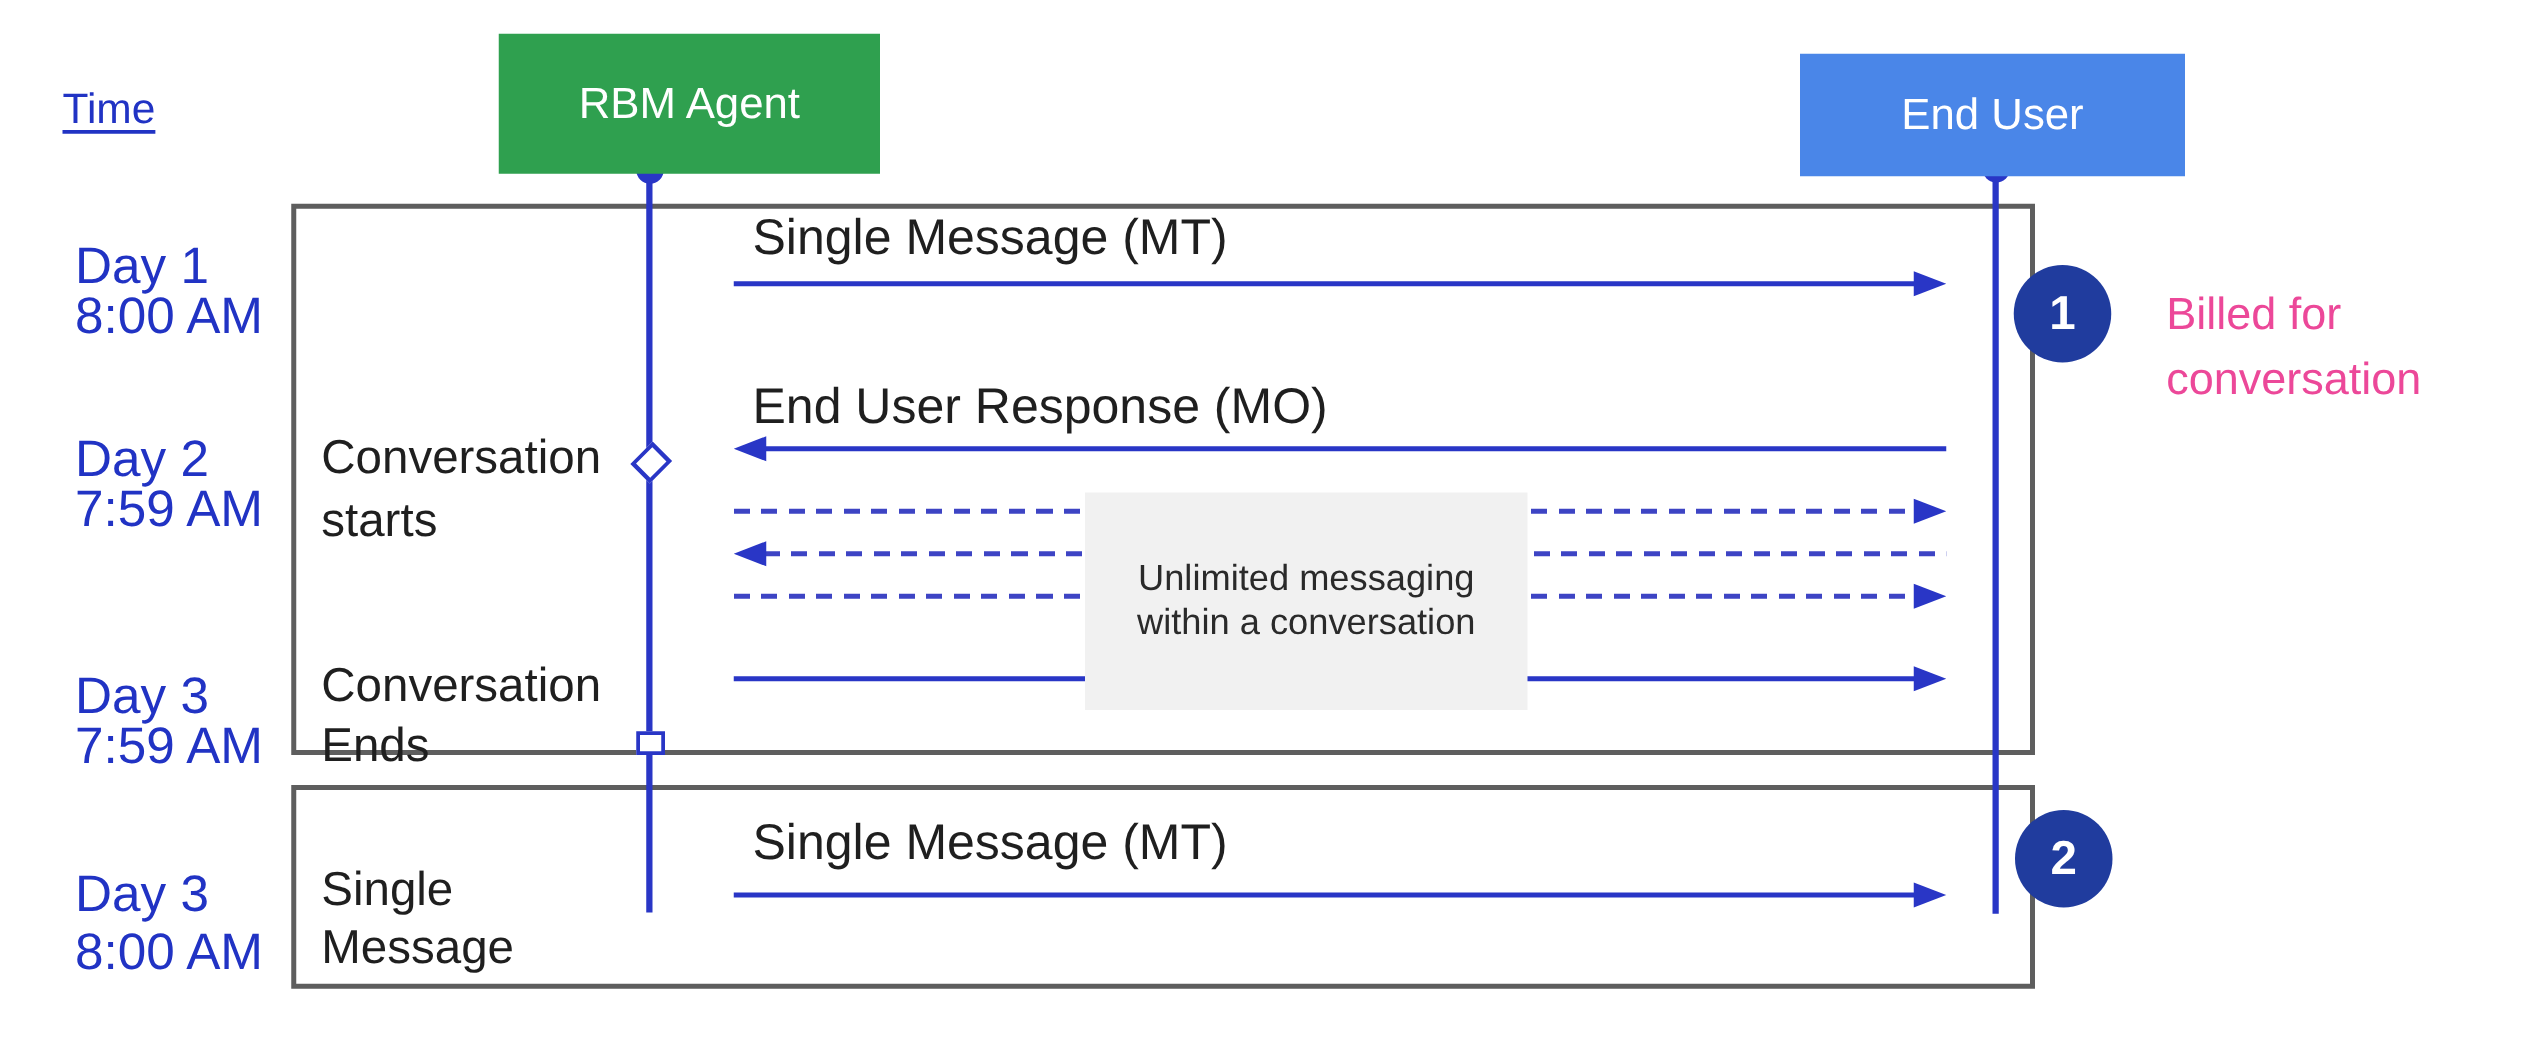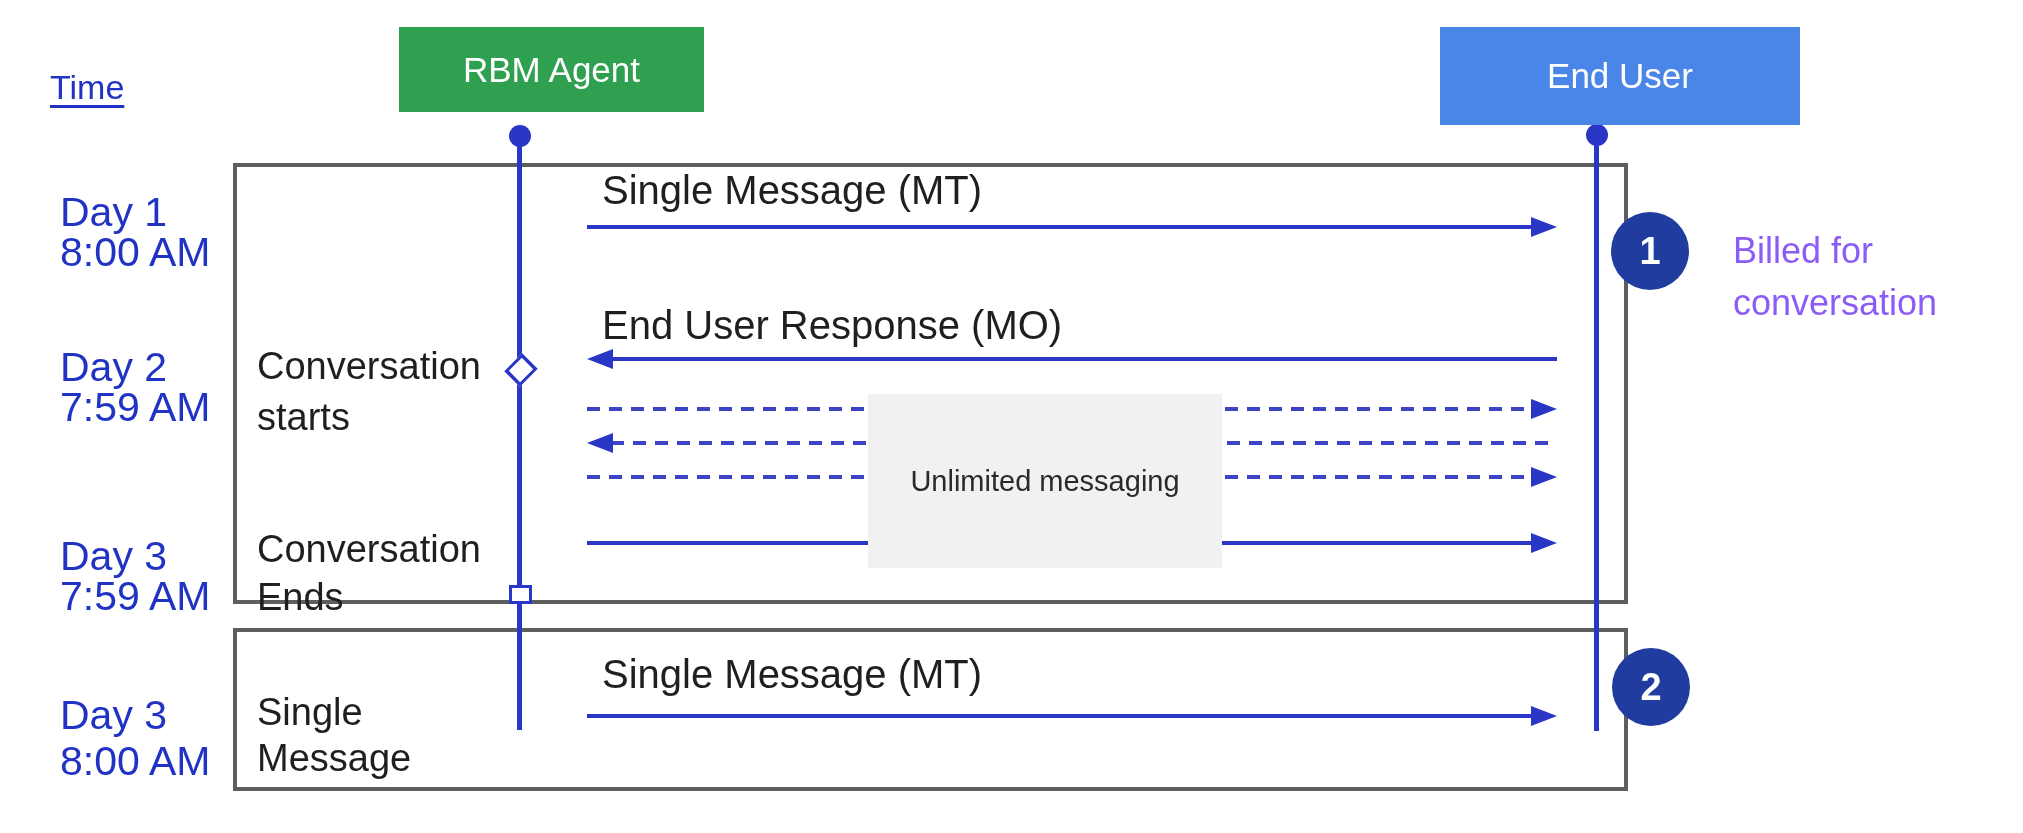--- a/index.html
+++ b/index.html
@@ -7,22 +7,22 @@
     position:relative;width:2023px;height:833px;background:#ffffff;
     font-family:"Liberation Sans", sans-serif;overflow:hidden;
   }
   .abs{position:absolute;}
 
   
   .actor{
     display:flex;align-items:center;justify-content:center;
     color:#ffffff;font-size:35px;
   }
-  .actor.agent{left:399px;top:27px;width:305px;height:85px;background:#2fa04f;}
-  .actor.user{left:1440px;top:27px;width:360px;height:98px;background:#4a86e8;}
+  .actor.agent{left:399px;top:27px;width:305px;height:112px;background:#2fa04f;}
+  .actor.user{left:1440px;top:43px;width:308px;height:98px;background:#4a86e8;}
 
   
   .lifeline{width:5px;background:#2936c6;}
   .lifeline.agent{left:517px;top:126px;height:604px;}
   .lifeline.user{left:1594px;top:125px;height:606px;}
   .dot{width:22px;height:22px;border-radius:50%;background:#2936c6;}
   .dot.agent{left:509px;top:125px;}
   .dot.user{left:1586px;top:124px;}
 
   
@@ -68,21 +68,21 @@
   }
 
   
   .badge{
     width:78px;height:78px;border-radius:50%;background:#203c9e;
     display:flex;align-items:center;justify-content:center;
     color:#ffffff;font-size:38px;font-weight:bold;
   }
   .badge.one{left:1611px;top:212px;}
   .badge.two{left:1612px;top:648px;}
-  .callout{color:#8b5cf6;font-size:36px;line-height:42px;white-space:nowrap;}
+  .callout{color:#ec4899;font-size:36px;line-height:42px;white-space:nowrap;}
 </style>
 </head>
 <body>
 
 <div class="canvas">
 
   <div class="abs time-label">Time</div>
 
   <div class="abs tick" style="top:192px;">
     <div>Day 1</div>
@@ -119,20 +119,21 @@
   <div class="abs head left" style="left:587px;top:433px;"></div>
 
   <div class="abs mline dashed" style="left:587px;top:475px;width:946px;"></div>
   <div class="abs head right" style="left:1531px;top:467px;"></div>
 
   <div class="abs mline" style="left:587px;top:541px;width:946px;"></div>
   <div class="abs head right" style="left:1531px;top:533px;"></div>
 
   <div class="abs note">
     <div>Unlimited messaging</div>
+    <div>within a conversation</div>
   </div>
 
   <div class="abs ann" style="left:257px;top:345px;">
     <div>Conversation</div>
     <div style="margin-top:9px;">starts</div>
   </div>
   <div class="abs ann" style="left:257px;top:528px;">
     <div>Conversation</div>
     <div style="margin-top:6px;">Ends</div>
   </div>

